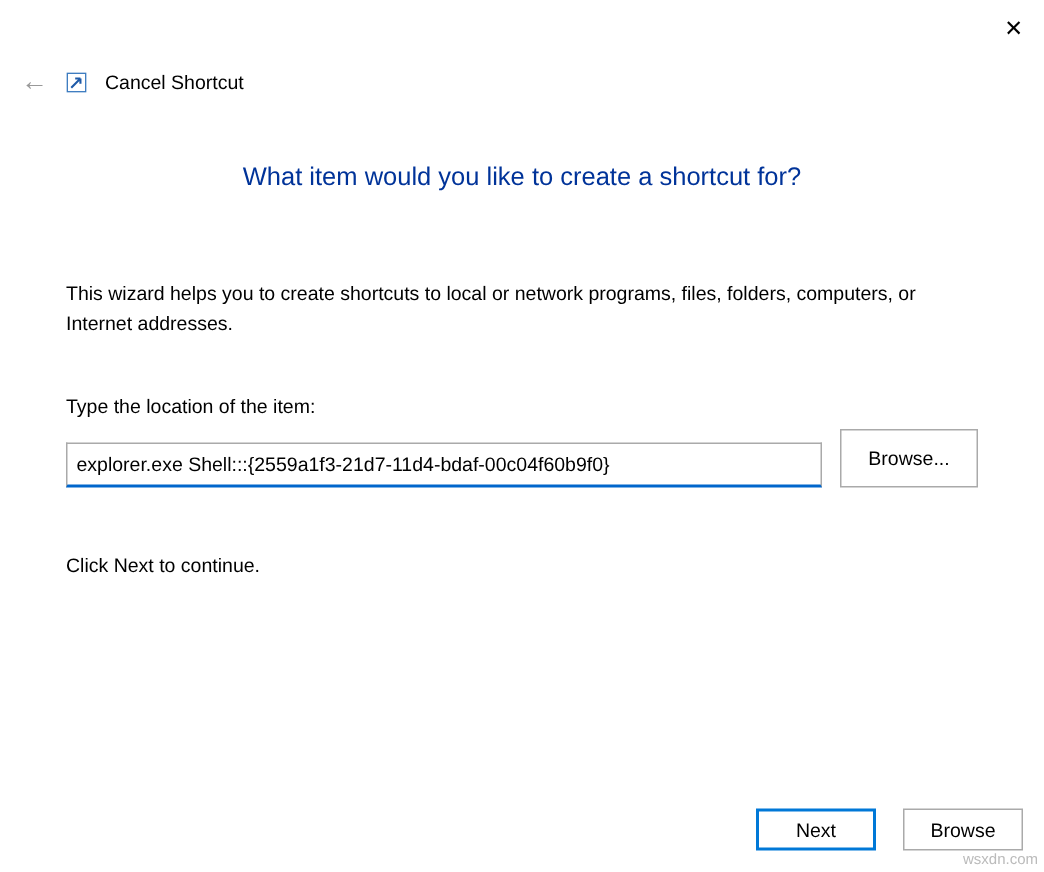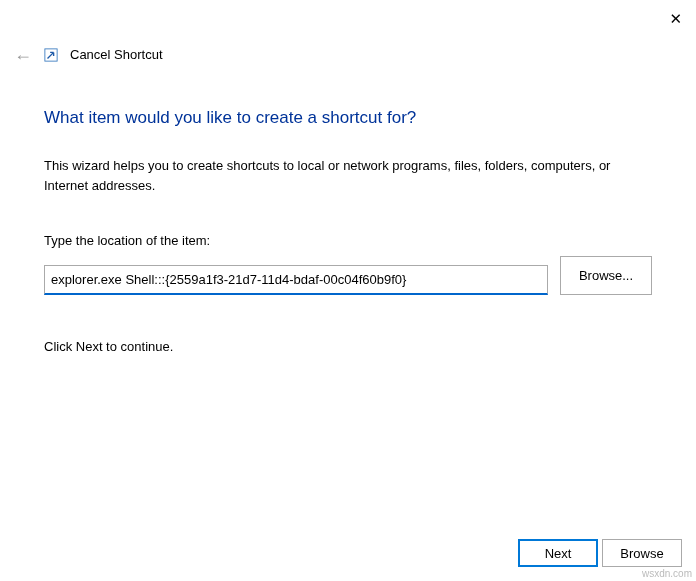--- a/index.html
+++ b/index.html
@@ -54,21 +54,22 @@
     .content {
       position: absolute;
       top: 108px;
       left: 44px;
       right: 44px;
     }
     .heading {
       font-size: 17px;
       color: #003399;
       font-weight: 400;
-      margin-bottom: 28px;
+      margin-bottom: 58px;
+      text-align: center;
     }
     .description {
       font-size: 13px;
       color: #000;
       line-height: 1.5;
       margin-bottom: 38px;
     }
     .field-label {
       font-size: 13px;
       color: #000;
@@ -101,21 +102,21 @@
     .continue-text {
       font-size: 13px;
       color: #000;
       margin-top: 44px;
     }
     .footer {
       position: absolute;
       bottom: 14px;
       right: 14px;
       display: flex;
-      gap: 4px;
+      gap: 18px;
     }
     .footer-btn {
       width: 80px;
       height: 28px;
       font-size: 13px;
       font-family: inherit;
       background: #fff;
       cursor: pointer;
     }
     .next-btn { border: 2px solid #0078d7; }

